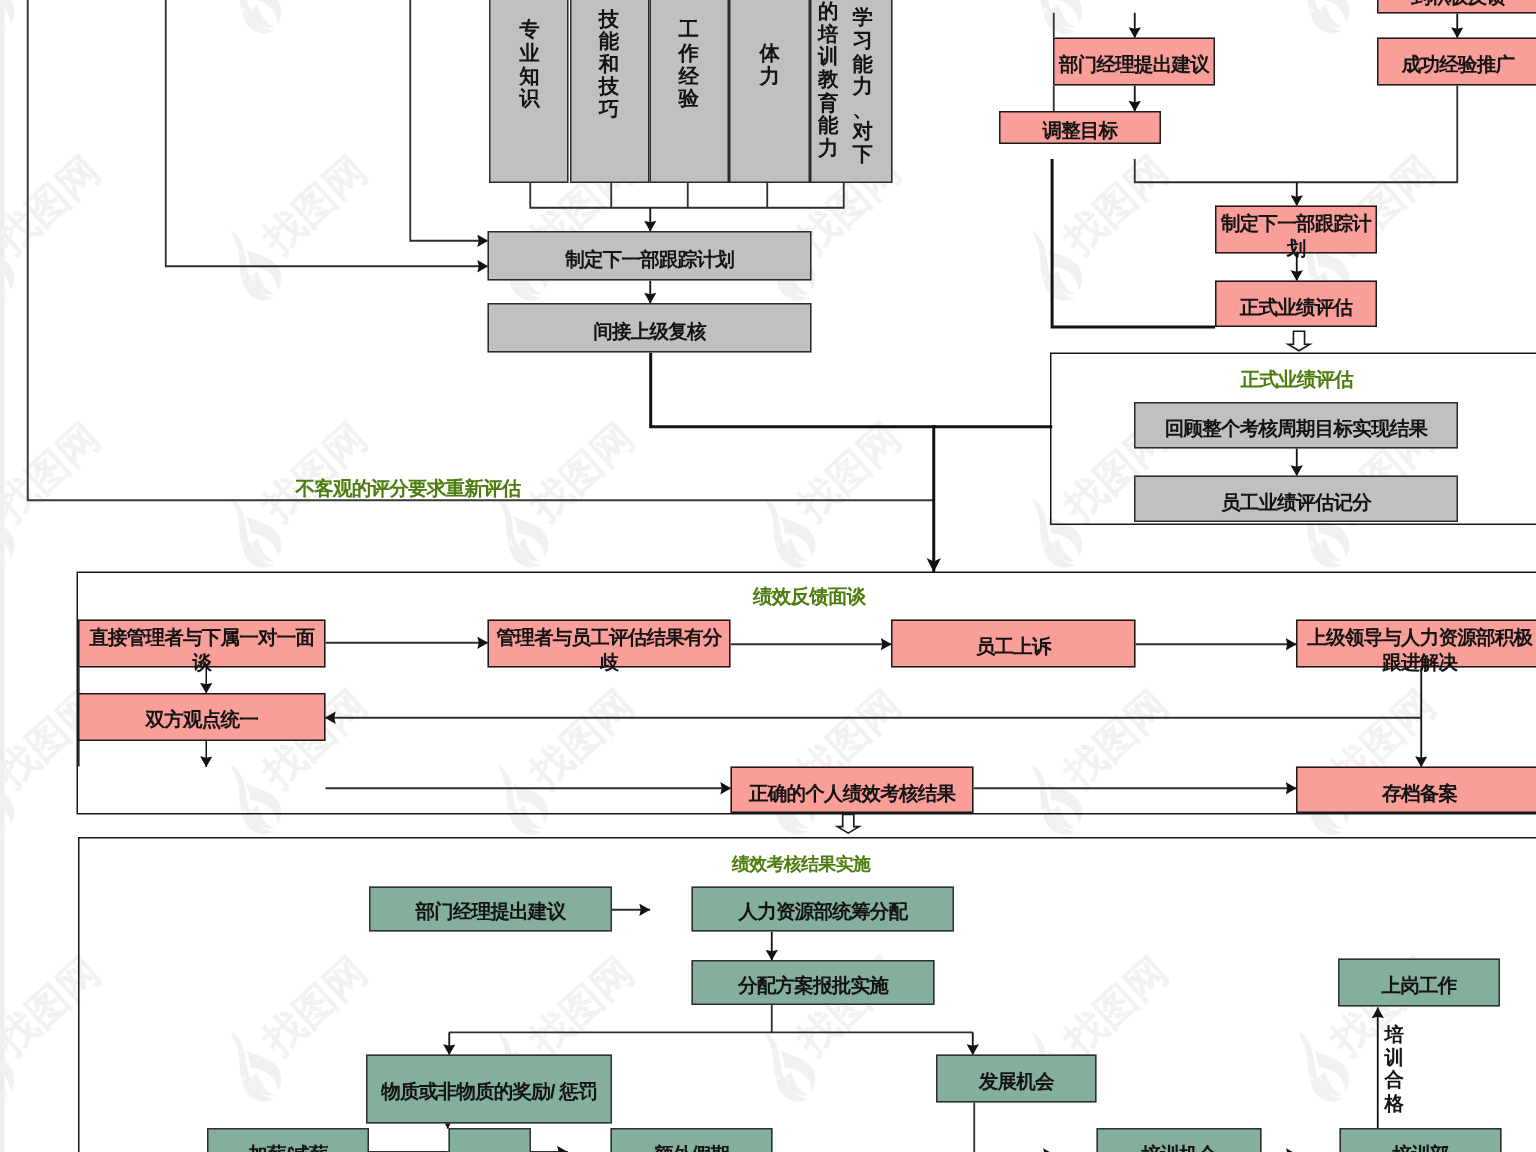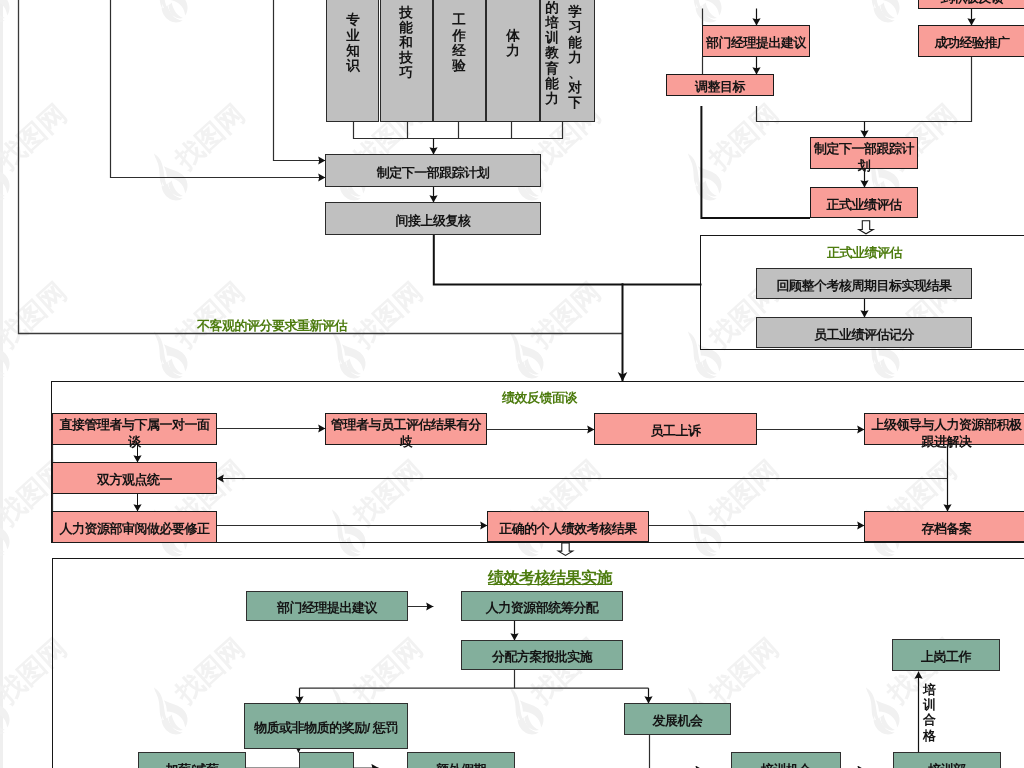--- a/index.html
+++ b/index.html
@@ -235,37 +235,36 @@
   <div class="node pink" style="left:918px;top:25px;width:108px;height:32px;font-size:13px">成功经验推广</div>
   <div class="node pink two" style="left:810px;top:137px;width:108px;height:32px;font-size:13px">制定下一部跟踪计划</div>
   <div class="node pink" style="left:810px;top:187px;width:108px;height:31px;font-size:13px">正式业绩评估</div>
   <div class="node gray" style="left:756px;top:268px;width:216px;height:31px;font-size:13px">回顾整个考核周期目标实现结果</div>
   <div class="node gray" style="left:756px;top:317px;width:216px;height:31px;font-size:13px">员工业绩评估记分</div>
   <div class="node pink two" style="left:52px;top:413px;width:165px;height:32px;font-size:13px">直接管理者与下属一对一面谈</div>
   <div class="node pink two" style="left:325px;top:413px;width:162px;height:32px;font-size:13px">管理者与员工评估结果有分歧</div>
   <div class="node pink" style="left:594px;top:413px;width:163px;height:32px;font-size:13px">员工上诉</div>
   <div class="node pink two" style="left:864px;top:413px;width:165px;height:32px;font-size:13px">上级领导与人力资源部积极跟进解决</div>
   <div class="node pink" style="left:52px;top:462px;width:165px;height:32px;font-size:13px">双方观点统一</div>
-  <div class="node pink" style="left:52px;top:511px;width:165px;height:32px;font-size:13px">人力资源部审阅做必要修正</div>
   <div class="node pink" style="left:487px;top:511px;width:162px;height:31px;font-size:13px">正确的个人绩效考核结果</div>
   <div class="node pink" style="left:864px;top:511px;width:165px;height:31px;font-size:13px">存档备案</div>
   <div class="node green" style="left:218px;top:591px;width:162px;height:30px;font-size:13px">部门经理提出建议</div>
-  <div class="node green" style="left:433px;top:591px;width:162px;height:30px;font-size:13px">人力资源部统筹分配</div>
+  <div class="node green" style="left:433px;top:591px;width:175px;height:30px;font-size:13px">人力资源部统筹分配</div>
   <div class="node green" style="left:433px;top:640px;width:162px;height:30px;font-size:13px">分配方案报批实施</div>
   <div class="node green" style="left:216px;top:703px;width:164px;height:46px;font-size:13px">物质或非物质的奖励/ 惩罚</div>
   <div class="node green" style="left:596px;top:703px;width:107px;height:32px;font-size:13px">发展机会</div>
   <div class="node green" style="left:110px;top:752px;width:108px;height:32px;font-size:13px">加薪/减薪</div>
   <div class="node green" style="left:379px;top:752px;width:108px;height:32px;font-size:13px">额外假期</div>
   <div class="node green" style="left:703px;top:752px;width:110px;height:32px;font-size:13px">培训机会</div>
   <div class="node green" style="left:865px;top:752px;width:108px;height:32px;font-size:13px">培训部</div>
   <div class="node green" style="left:864px;top:639px;width:108px;height:32px;font-size:13px">上岗工作</div>
   <div class="node green" style="left:271px;top:752px;width:55px;height:32px;font-size:13px"></div>
   <div class="lbl" style="left:197px;top:317px;font-size:13px;">不客观的评分要求重新评估</div>
   <div class="lbl" style="left:827px;top:244px;font-size:13px;">正式业绩评估</div>
   <div class="lbl" style="left:502px;top:389px;font-size:13px;">绩效反馈面谈</div>
-  <div class="lbl" style="left:488px;top:568px;font-size:16px;text-decoration:underline;">绩效考核结果实施</div>
+  <div class="lbl" style="left:488px;top:568px;font-size:12px;">绩效考核结果实施</div>
   <div class="vtxt" style="left:923px;top:682px;font-size:12.9px;width:13px;font-weight:bold;position:absolute;line-height:1.18;">
       <span>培</span>
       <span>训</span>
       <span>合</span>
       <span>格</span>
     </div>
 </div>
 
 </body></html>

